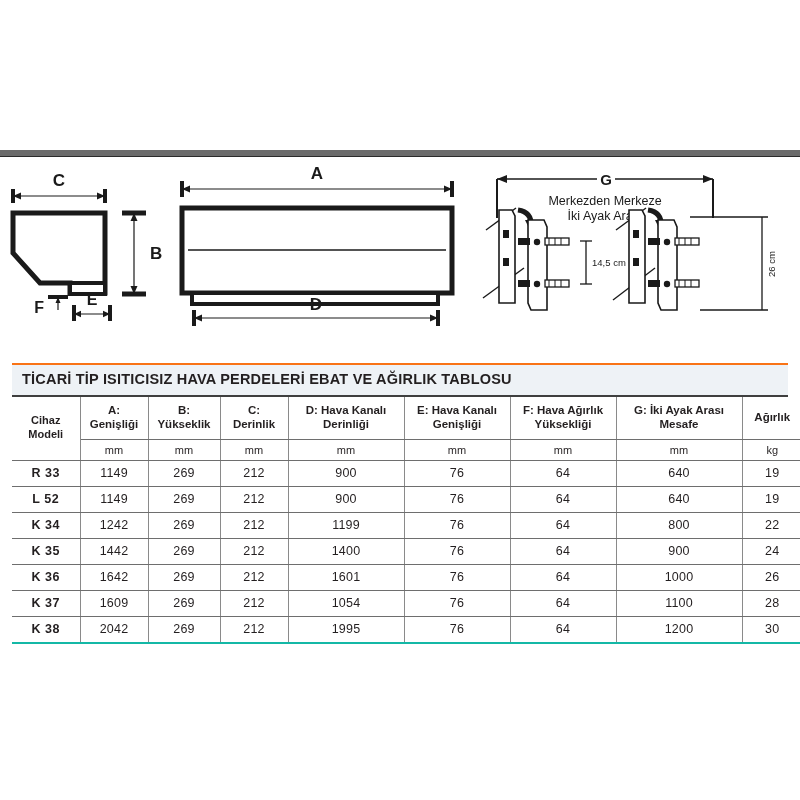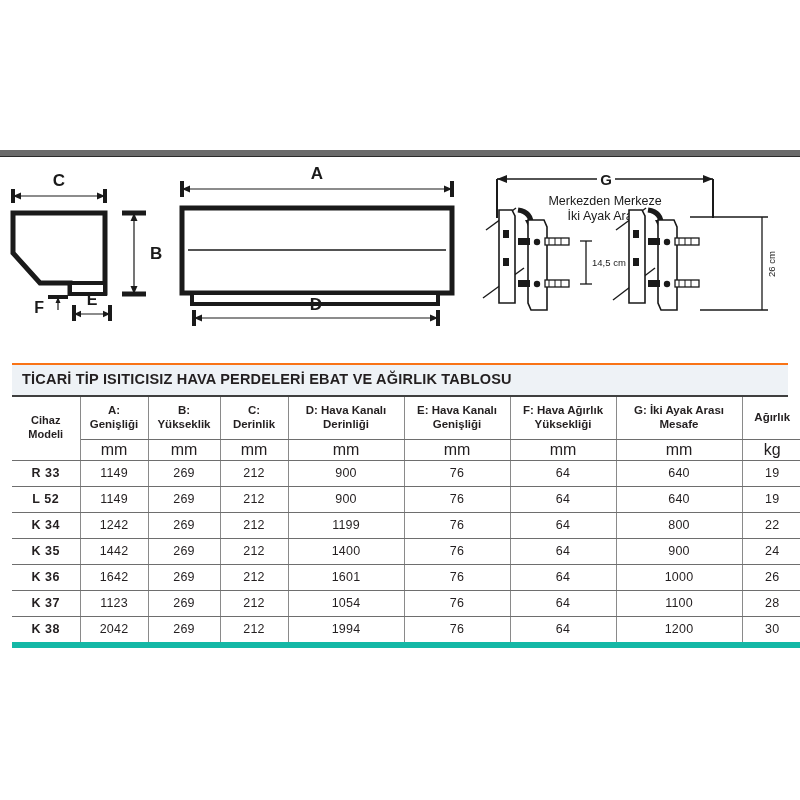--- a/index.html
+++ b/index.html
@@ -80,36 +80,36 @@
     height: 42px;
     padding: 2px 2px;
     border-bottom: 1px solid #8a8a8a;
   }
   th.model-head {
     font-size: 11px;
     line-height: 1.25;
     border-bottom: 1px solid #6e6e6e;
   }
   td.unit {
-    font-size: 16px;
+    font-size: 11px;
     height: 20px;
     color: #3a3a3a;
     border-bottom: 1px solid #6e6e6e;
     margin-left: 8px;
   }
   tbody td {
     height: 25px;
     font-size: 12.5px;
     letter-spacing: .2px;
   }
   tbody td.model {
     font-weight: bold;
     letter-spacing: .5px;
   }
-  tbody tr:last-child td { border-bottom: 6px solid #14b8a6; }
+  tbody tr:last-child td { border-bottom: 2px solid #14b8a6; }
 
   
   col.c-model { width: 68px; }
   col.c-a     { width: 68px; }
   col.c-b     { width: 72px; }
   col.c-c     { width: 68px; }
   col.c-d     { width: 116px; }
   col.c-e     { width: 106px; }
   col.c-f     { width: 106px; }
   col.c-g     { width: 126px; }
@@ -402,35 +402,35 @@
         <td>269</td>
         <td>212</td>
         <td>1601</td>
         <td>76</td>
         <td>64</td>
         <td>1000</td>
         <td>26</td>
       </tr>
       <tr>
         <td class="model">K 37</td>
-        <td>1123</td>
+        <td>1609</td>
         <td>269</td>
         <td>212</td>
         <td>1054</td>
         <td>76</td>
         <td>64</td>
         <td>1100</td>
         <td>28</td>
       </tr>
       <tr>
         <td class="model">K 38</td>
         <td>2042</td>
         <td>269</td>
         <td>212</td>
-        <td>1994</td>
+        <td>1995</td>
         <td>76</td>
         <td>64</td>
         <td>1200</td>
         <td>30</td>
       </tr>
     </tbody>
   </table>
 </div>
 
 </body></html>

